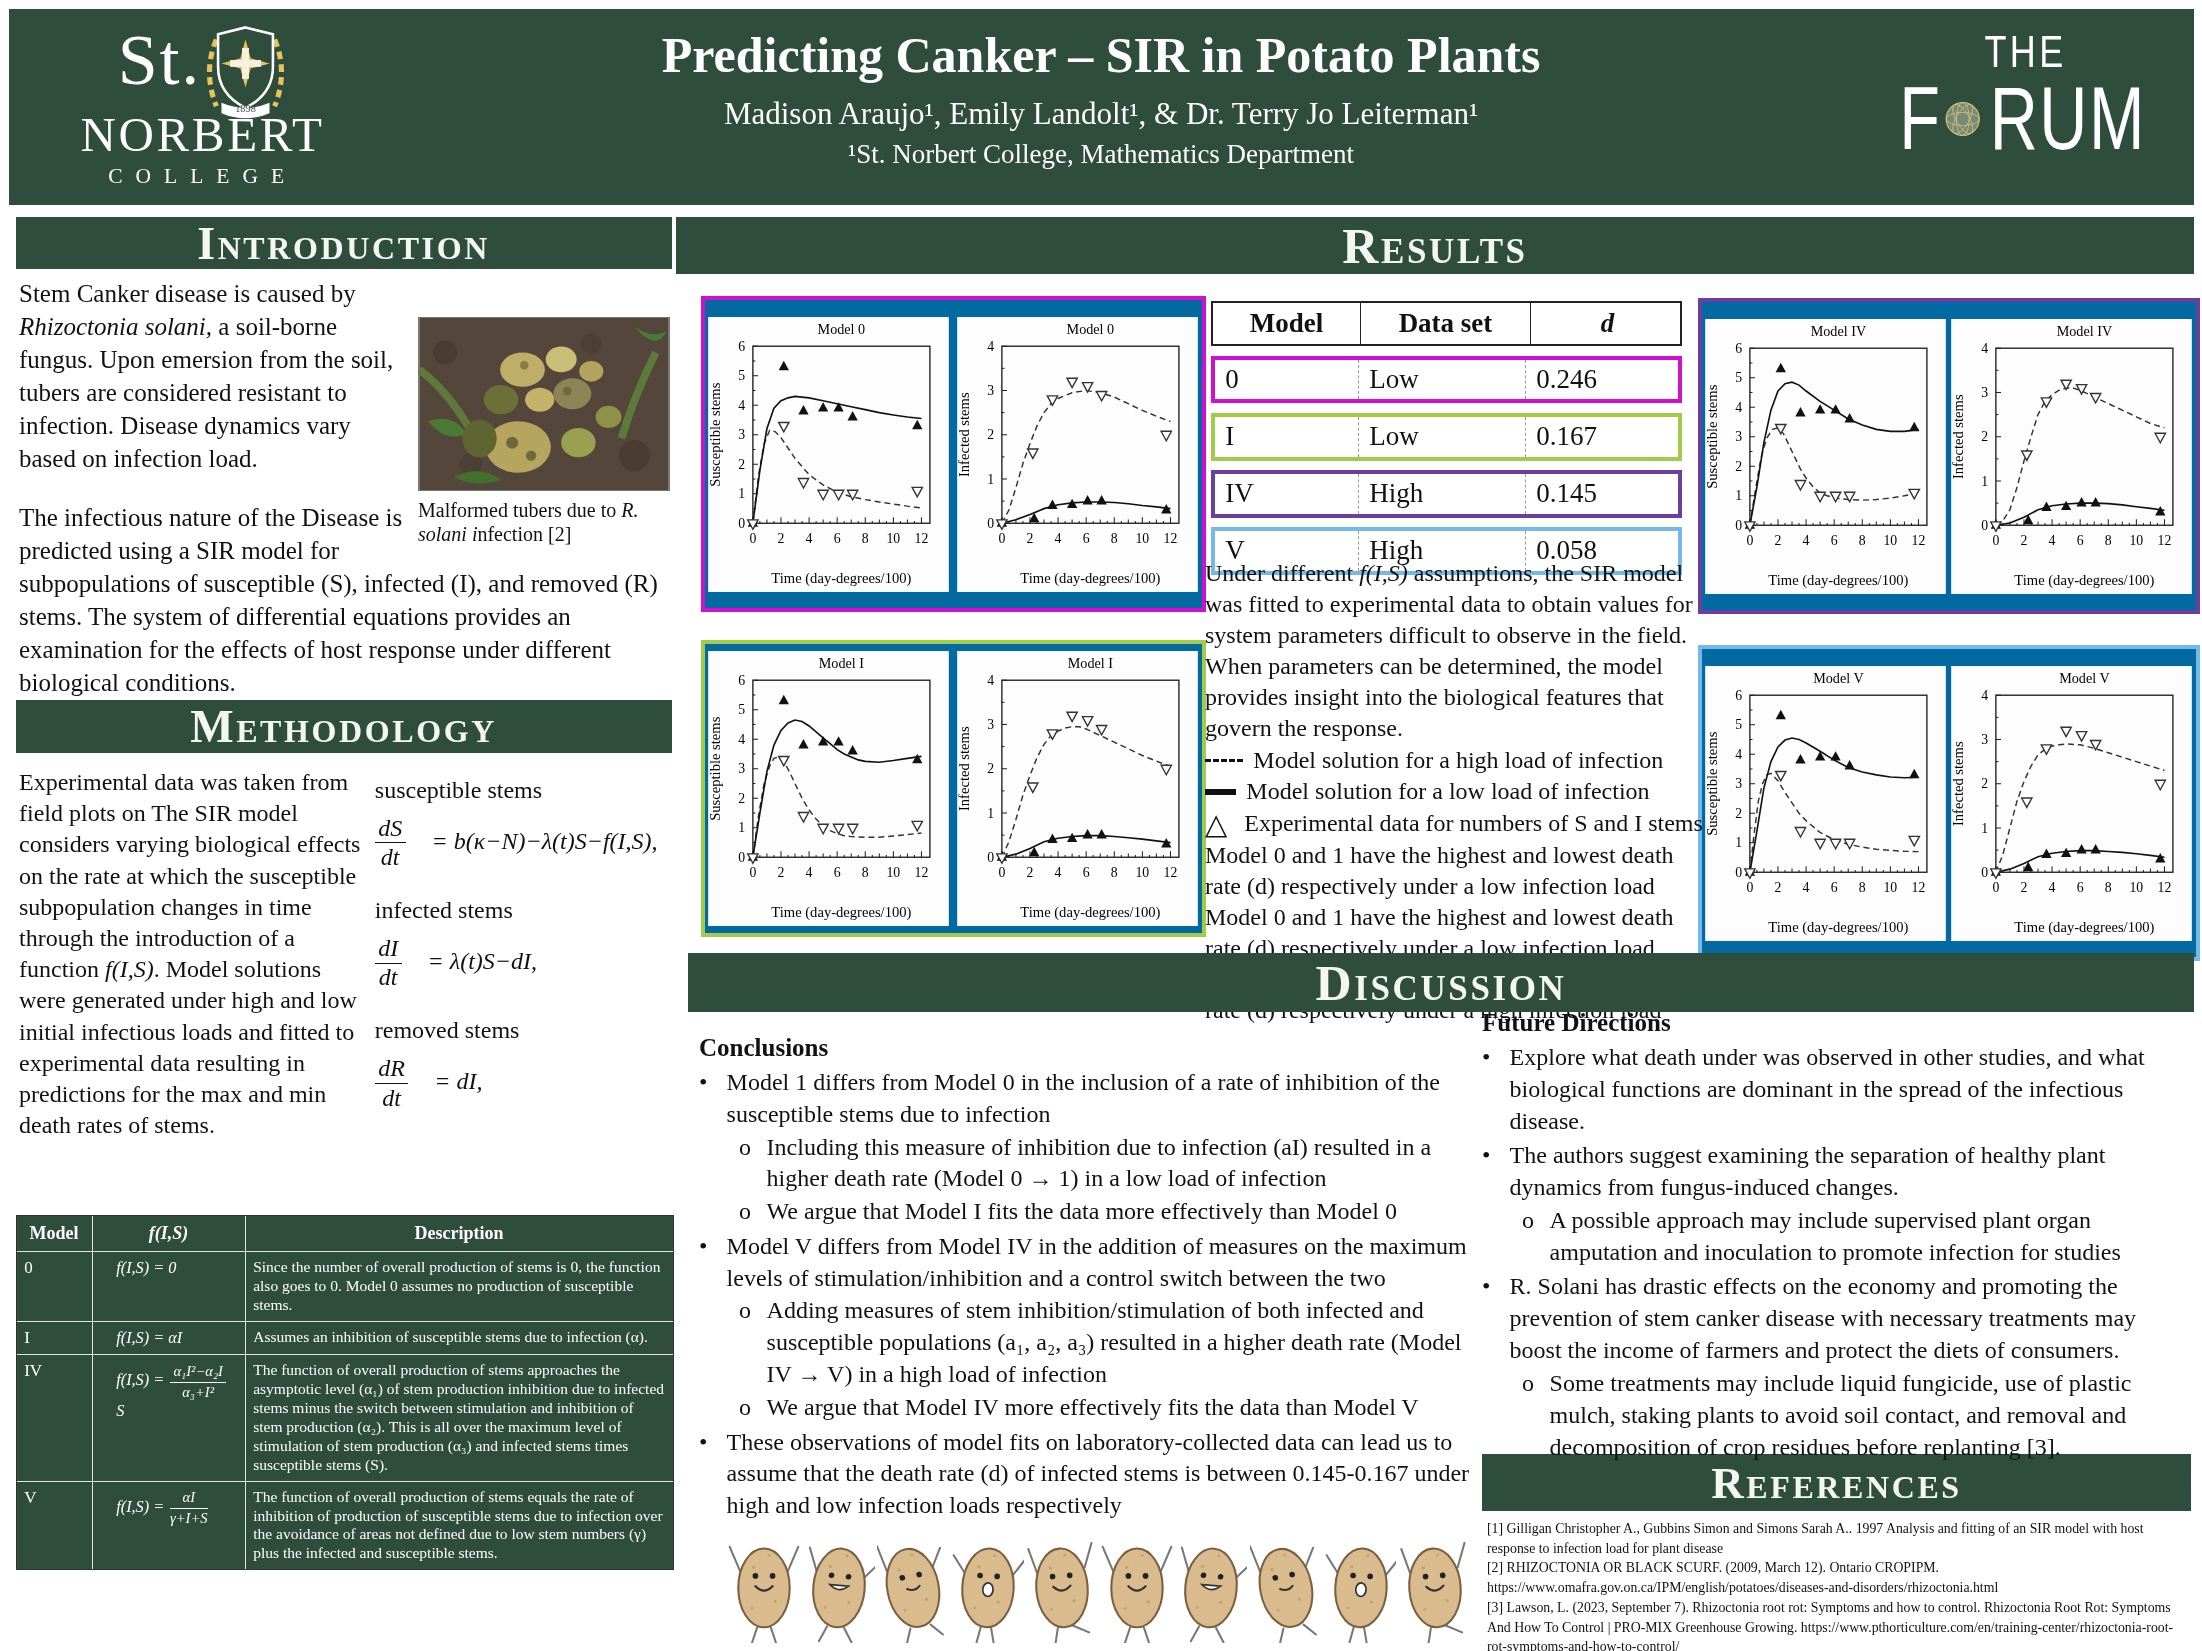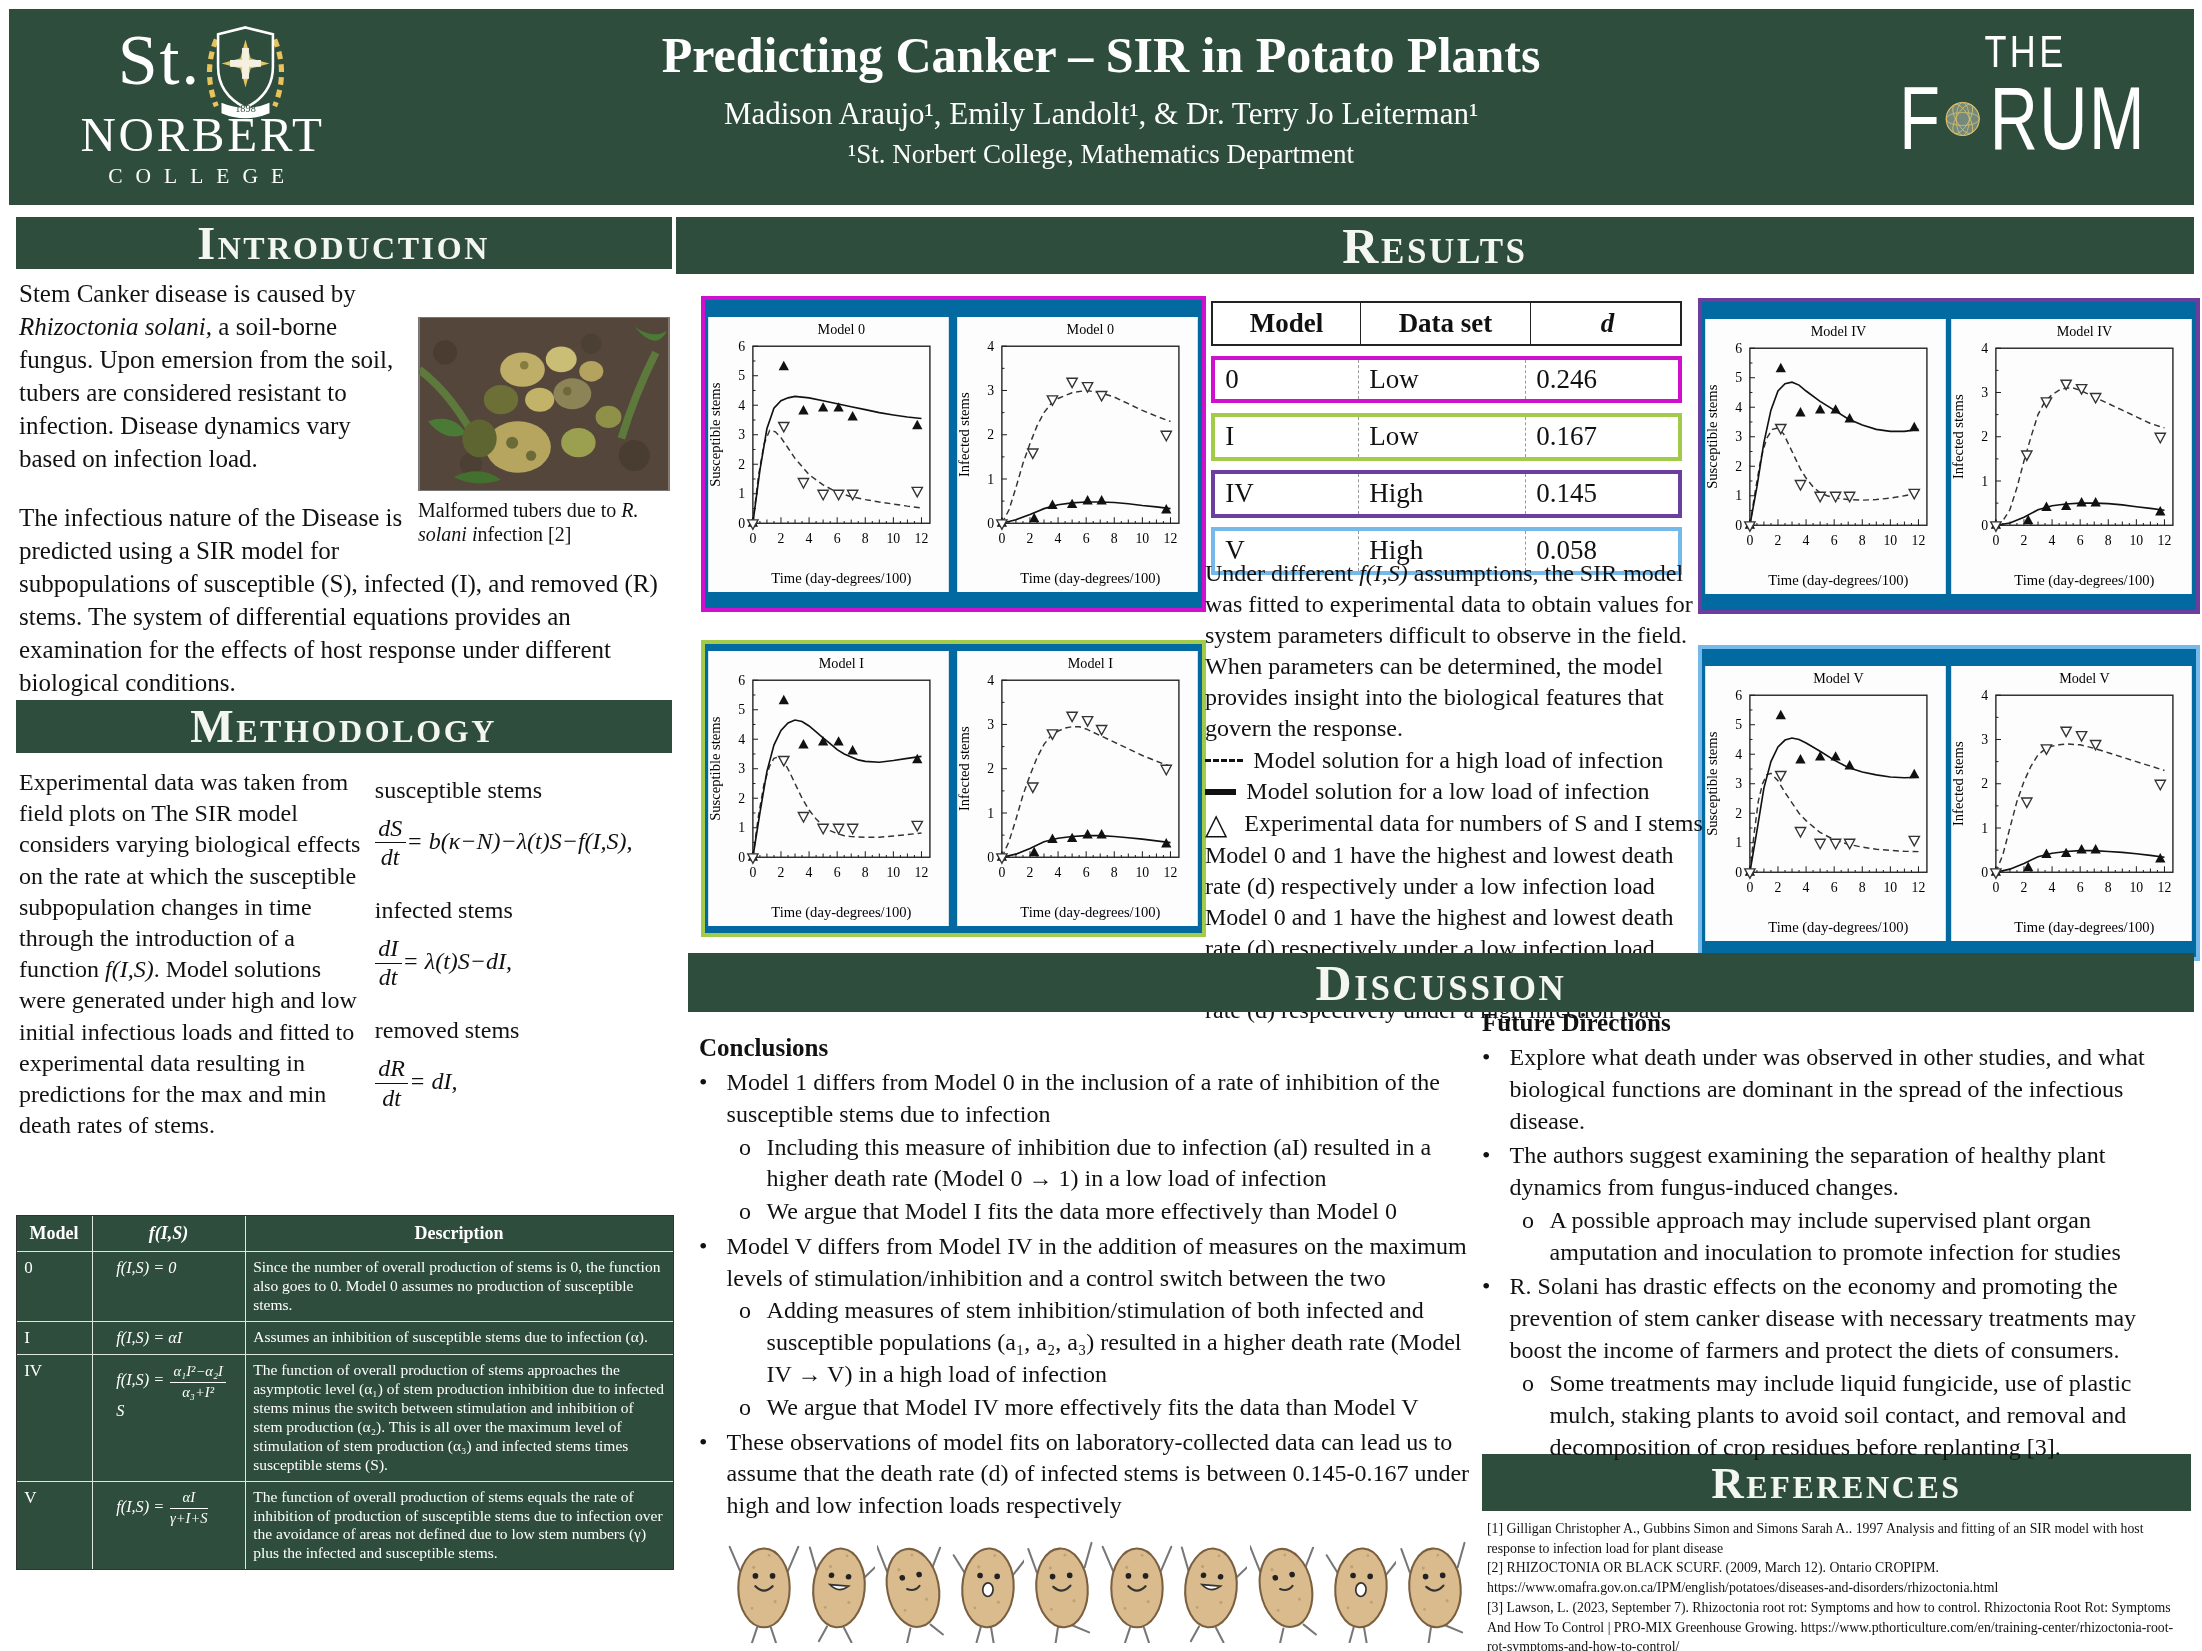--- a/index.html
+++ b/index.html
@@ -38,21 +38,21 @@
   .intro-fig{float:right;width:251px;margin:40px 0 3.4px 13.8px;}
   .intro-fig svg{display:block;border:0.9px solid #777;}
   .intro-cap{font-size:20px;line-height:1.2;margin-top:6.9px;}
   
   .method-body{position:absolute;left:19px;top:767px;width:650px;display:flex;}
   .method-text{width:342px;font-size:24px;line-height:1.30;}
   .method-eqs{flex:1;padding-left:13.8px;font-size:24px;}
   .eq-label{margin:26px 0 10.3px 0;}
   .eq-label:first-child{margin-top:10.3px;}
   .eq{font-style:italic;}
-  .frac{display:inline-block;vertical-align:middle;text-align:center;margin-right:1px;}
+  .frac{display:inline-block;vertical-align:middle;text-align:center;margin-right:26px;}
   .frac .num{display:block;border-bottom:1.9px solid var(--ink);padding:0 3.4px 0.9px;}
   .frac .den{display:block;padding-top:0.9px;}
   
   .model-table{position:absolute;left:15.5px;top:1215px;width:656px;background:var(--green);color:#fff;
                border:1.7px solid #333;font-size:15.5px;}
   .mt-head{display:grid;grid-template-columns:76px 153px 1fr;border-bottom:1.7px solid #dfe5df;}
   .mt-head div{padding:6.9px 6.9px;font-weight:bold;text-align:center;font-size:18px;border-right:1.4px solid #dfe5df;}
   .mt-row{display:grid;grid-template-columns:76px 153px 1fr;border-bottom:1.4px solid #dfe5df;}
   .mt-row:last-child{border-bottom:none;}
   .mt-c{padding:6px 7.7px;border-right:1.4px solid #dfe5df;line-height:1.22;}

